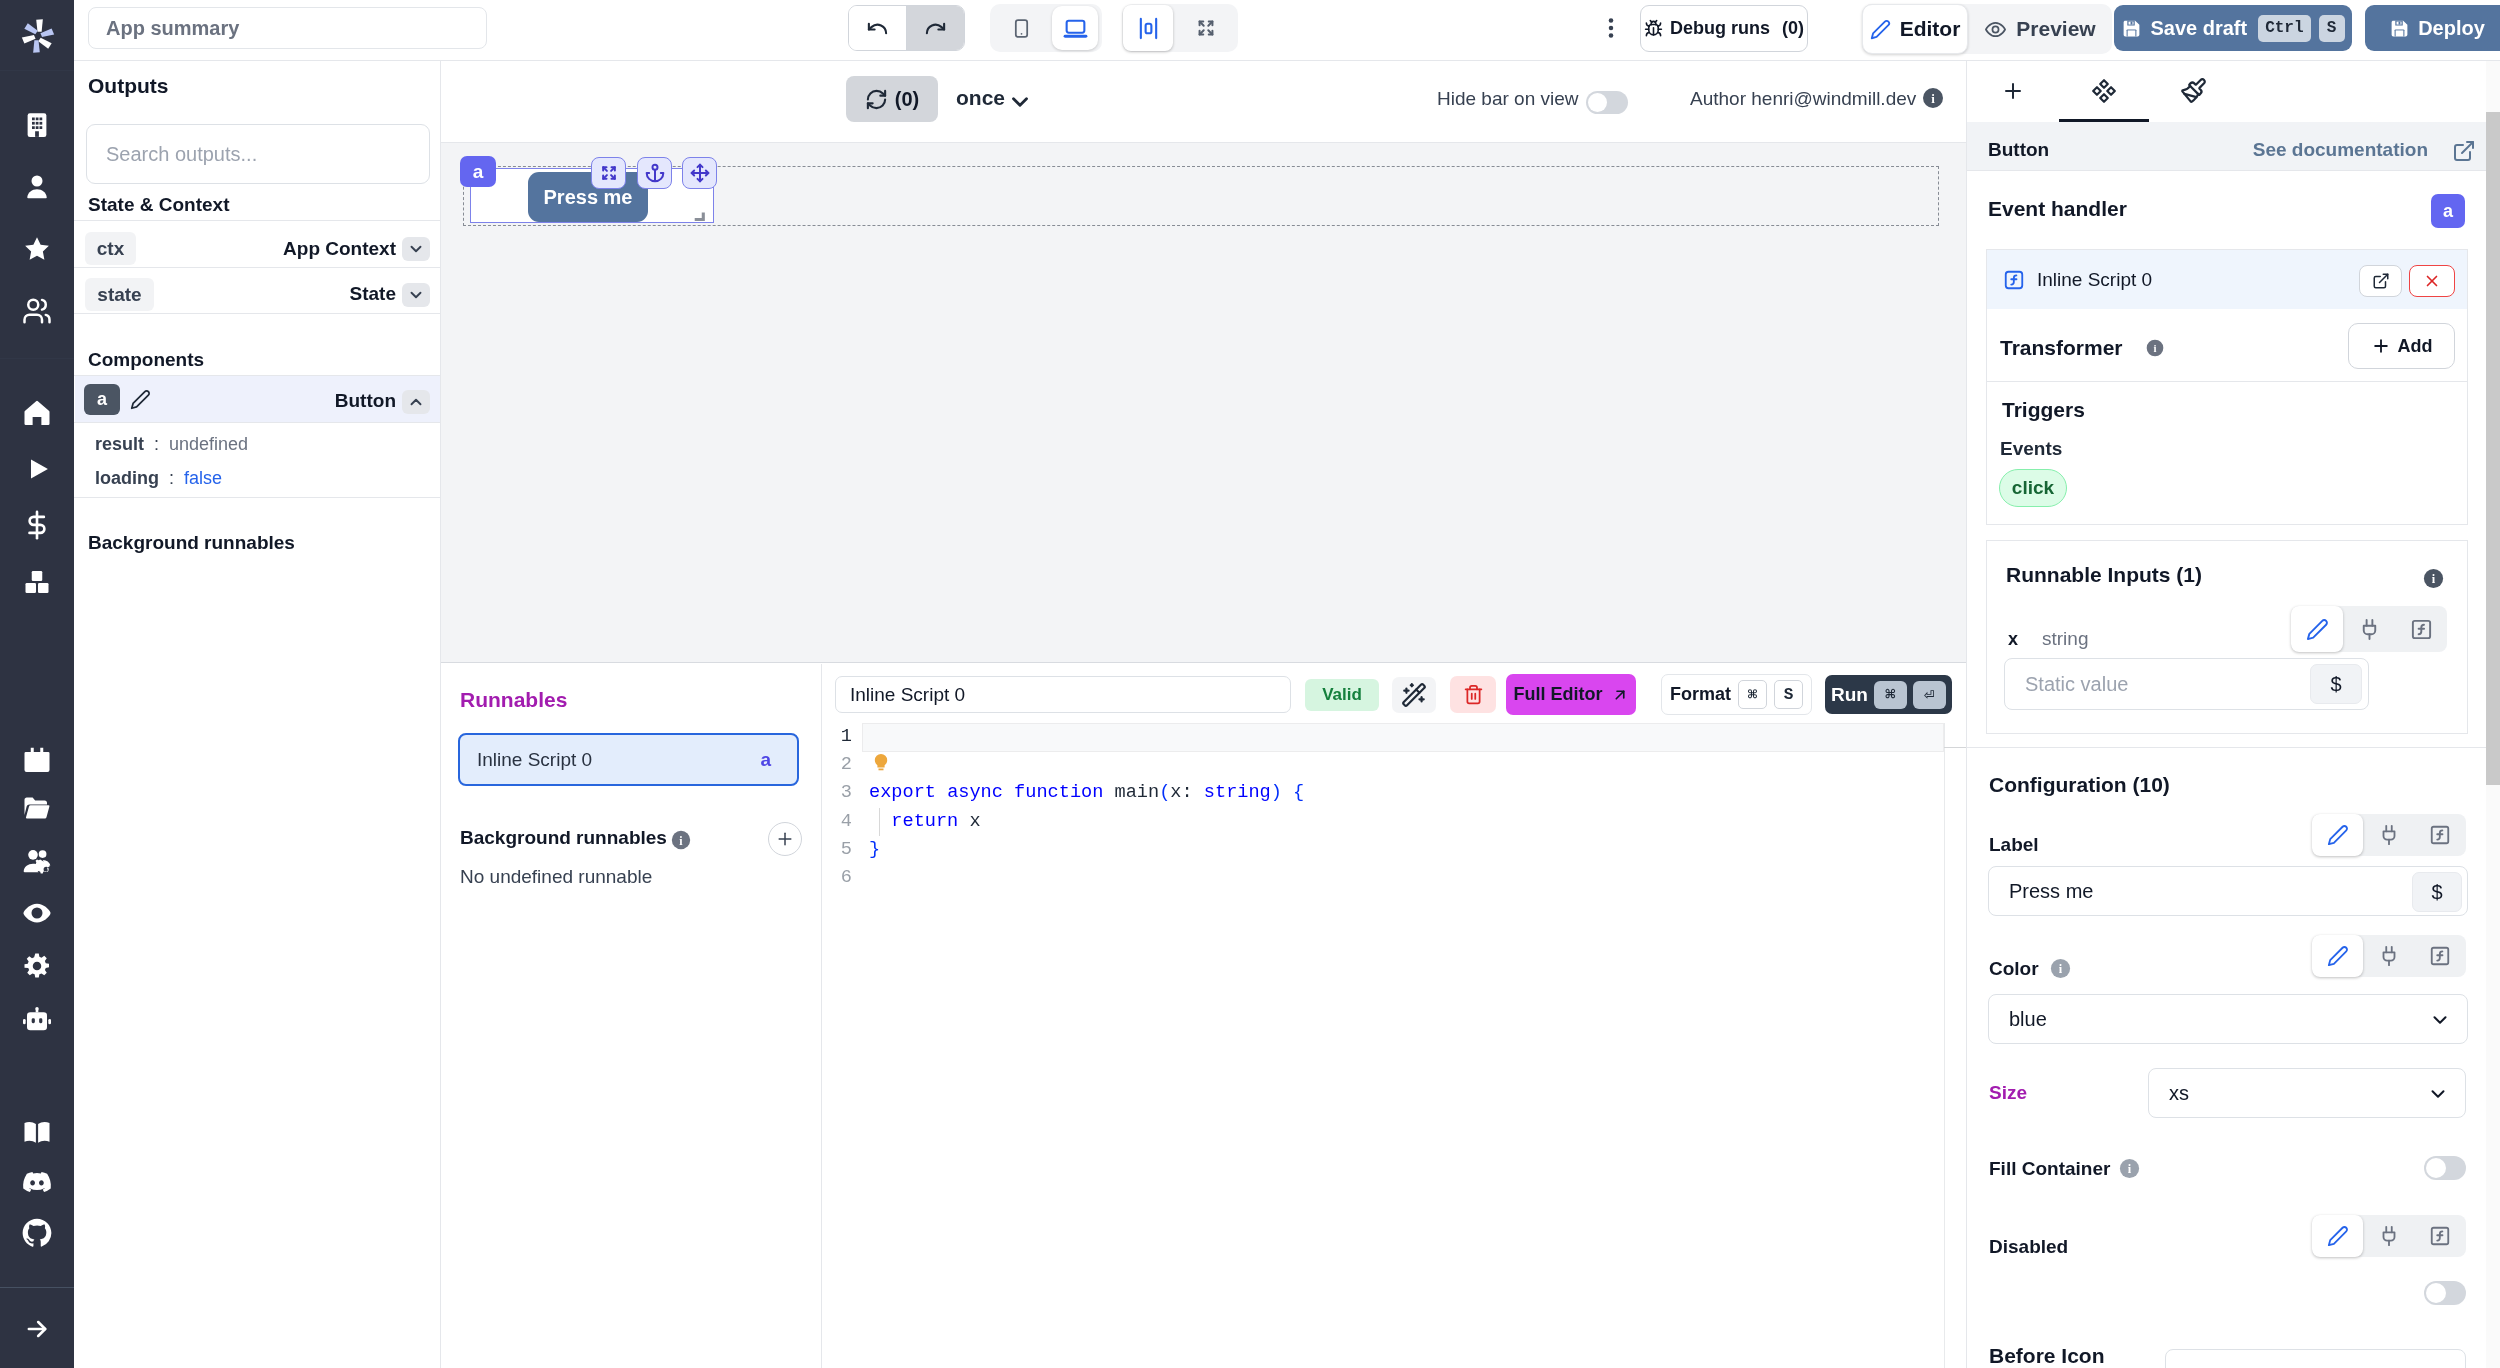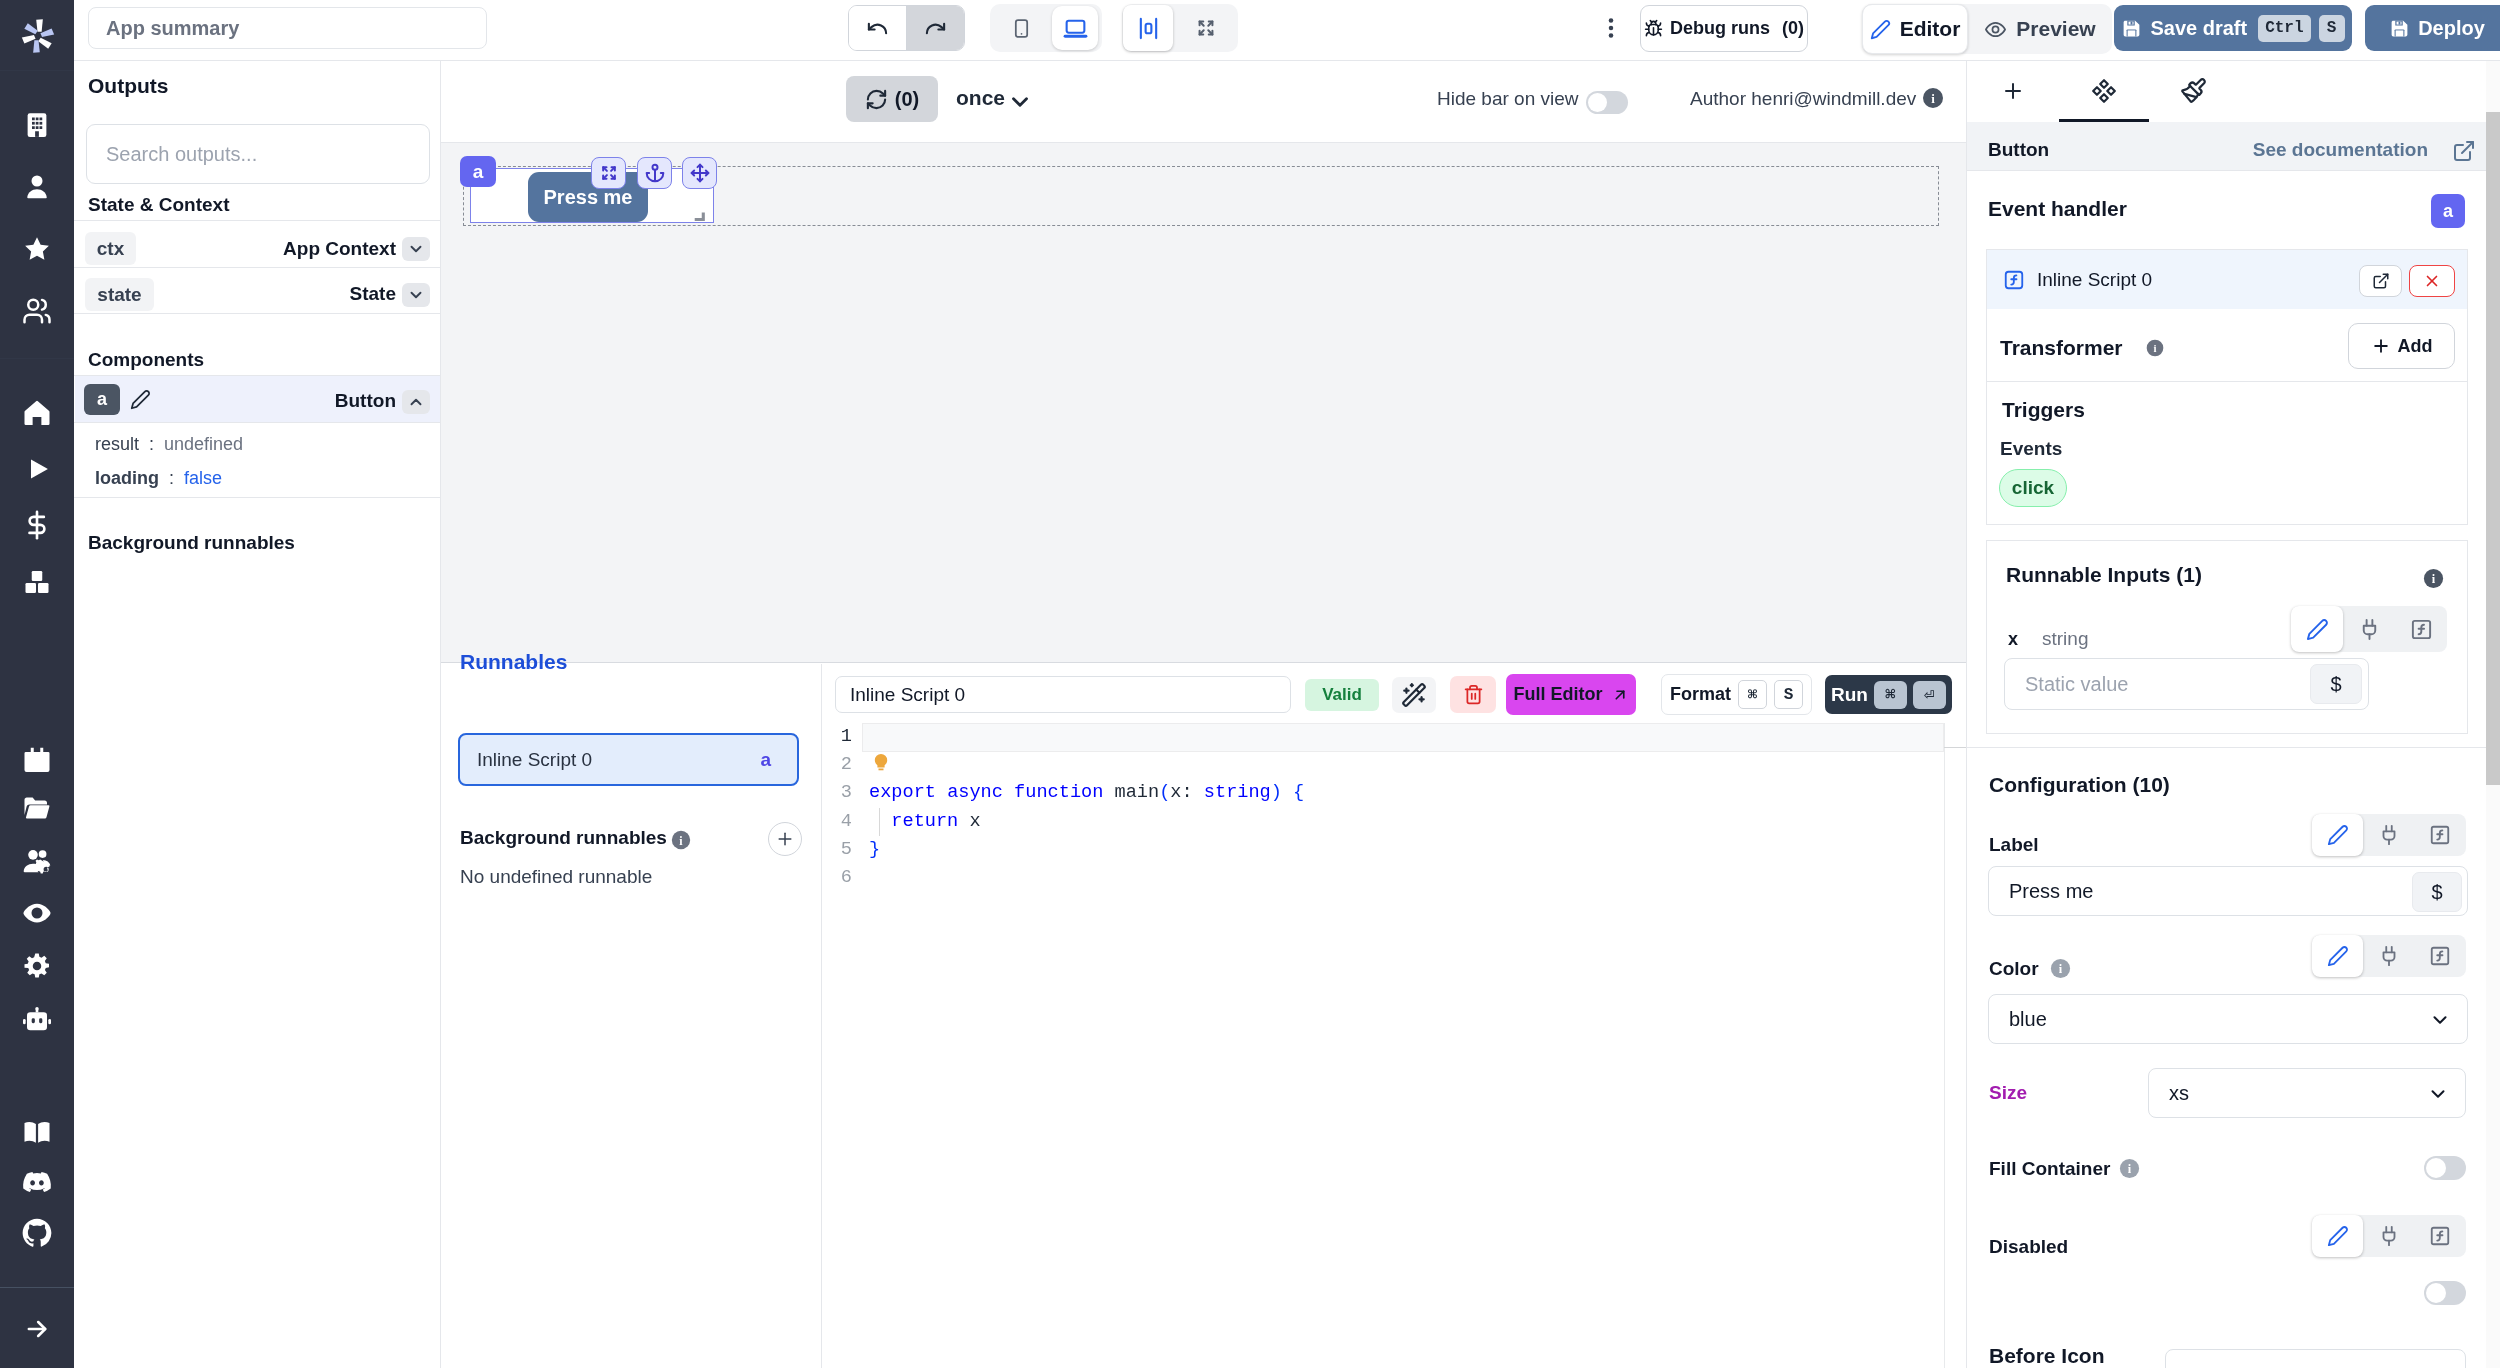--- a/index.html
+++ b/index.html
@@ -301,21 +301,21 @@
     <svg width="21" height="21" viewBox="0 0 24 24" fill="none" stroke="#1f2937" stroke-width="2" stroke-linecap="round" stroke-linejoin="round">
       <path d="M17 3a2.828 2.828 0 1 1 4 4L7.5 20.5 2 22l1.5-5.5L17 3z"></path>
     </svg>
   </div>
 <div class="b" style="left:276px;top:390px;width:120px;text-align:right;font-weight:700;font-size:19px;color:#111827">Button</div>
 <div class="chevbtn" style="left:402px;top:390px;width:28px;height:24px">
     <svg width="18" height="18" viewBox="0 0 24 24" fill="none" stroke="#374151" stroke-width="2.5" stroke-linecap="round" stroke-linejoin="round">
       <path d="m18 15-6-6-6 6"></path>
     </svg>
   </div>
-<div class="b" style="left:95px;top:434px;font-size:18px;color:#374151"><span style="font-weight:400">result</span>&nbsp;&nbsp;:&nbsp;&nbsp;<span style="color:#6b7280">undefined</span></div>
+<div class="b" style="left:95px;top:434px;font-size:18px;color:#374151"><span style="font-weight:700">result</span>&nbsp;&nbsp;:&nbsp;&nbsp;<span style="color:#6b7280">undefined</span></div>
 <div class="b" style="left:95px;top:468px;font-size:18px;color:#374151"><span style="font-weight:600">loading</span>&nbsp;&nbsp;:&nbsp;&nbsp;<span style="color:#2563eb">false</span></div>
 <div class="b" style="left:74px;top:497px;width:366px;height:1px;background:#e5e7eb"></div>
 <div class="b" style="left:88px;top:532px;font-size:19px;font-weight:700;color:#111827">Background runnables</div>
 
 <div class="b" style="left:441px;top:61px;width:1525px;height:82px;background:#fff;border-bottom:1px solid #e5e7eb"></div>
 <div class="b" style="left:846px;top:76px;width:92px;height:46px;background:#d3d6db;border-radius:8px;display:flex;align-items:center;justify-content:center;gap:7px">
 <svg width="23" height="23" viewBox="0 0 24 24" fill="none" stroke="#1f2937" stroke-width="2.2" stroke-linecap="round" stroke-linejoin="round">
       <path d="M3 12a9 9 0 0 1 9-9 9.75 9.75 0 0 1 6.74 2.74L21 8"></path>
       <path d="M21 3v5h-5"></path>
       <path d="M21 12a9 9 0 0 1-9 9 9.75 9.75 0 0 1-6.74-2.74L3 16"></path>
@@ -374,21 +374,21 @@
       <path d="M5 9l-3 3 3 3"></path>
     </svg>
   </div>
 <div class="b" style="left:693px;top:210px">
     <svg width="12" height="12" viewBox="0 0 14 14">
       <path d="M2 11h10V3" fill="none" stroke="#8a8f98" stroke-width="3.6"></path>
     </svg>
   </div>
 
 <div class="b" style="left:441px;top:664px;width:381px;height:704px;background:#fff;border-right:1px solid #e5e7eb"></div>
-<div class="b" style="left:460px;top:650px;font-size:21px;font-weight:700;color:#1d4ed8">Runnables</div>
+<div class="b" style="left:460px;top:688px;font-size:21px;font-weight:700;color:#a21caf">Runnables</div>
 <div class="b" style="left:458px;top:733px;width:341px;height:53px;border:2px solid #2866dd;border-radius:8px;background:#e3edfc;display:flex;align-items:center;padding:0 17px 0 17px;font-size:19px;color:#293241">
     <span>Inline Script 0</span>
     <span style="margin-left:auto;font-weight:700;color:#4f46e5;font-size:19px;margin-right:9px">a</span>
   </div>
 <div class="b" style="left:460px;top:827px;font-size:19px;font-weight:700;color:#111827">Background runnables</div>
 <div class="b" style="left:670px;top:829px">
     <svg width="22" height="22" viewBox="0 0 24 24">
       <circle cx="12" cy="12" r="10" fill="#6b7280"></circle>
       <text x="12" y="17" text-anchor="middle" font-size="13" font-weight="bold" fill="#fff" font-family="Liberation Serif,serif">i</text>
     </svg>

